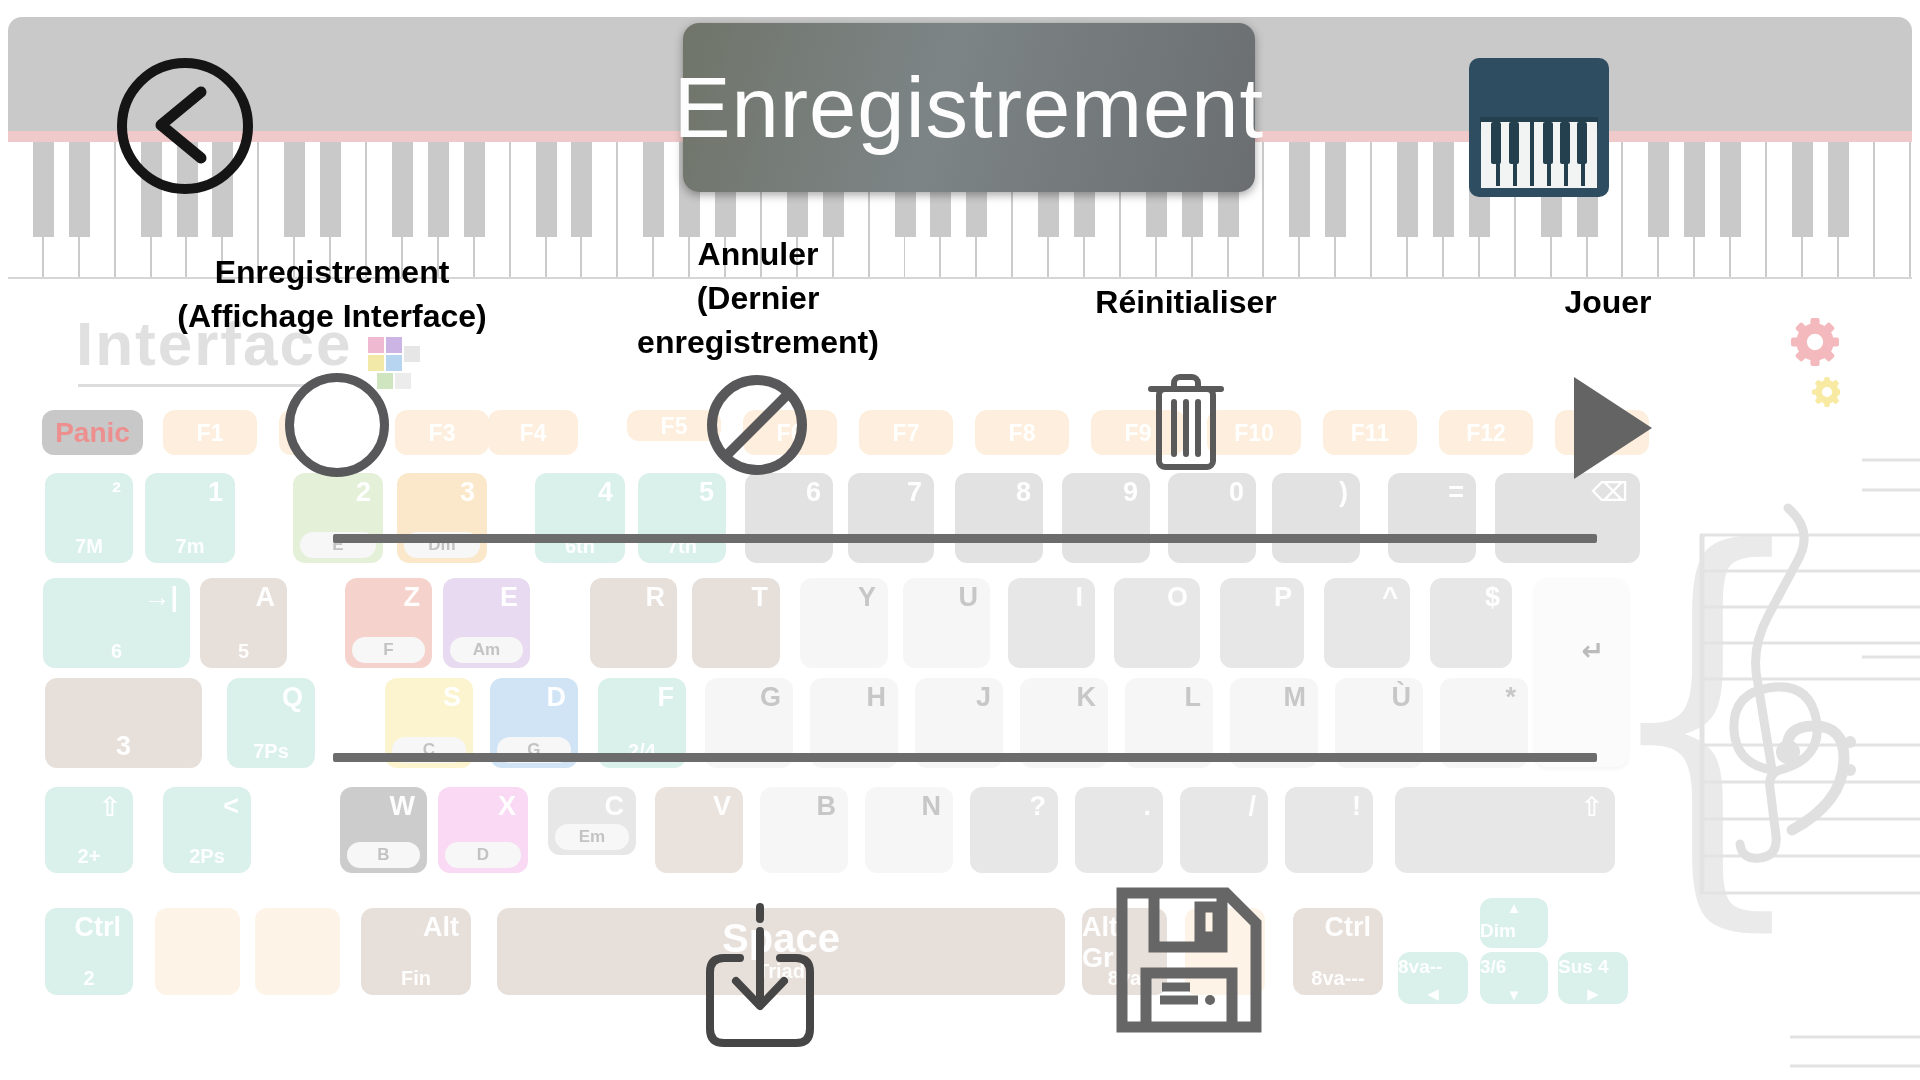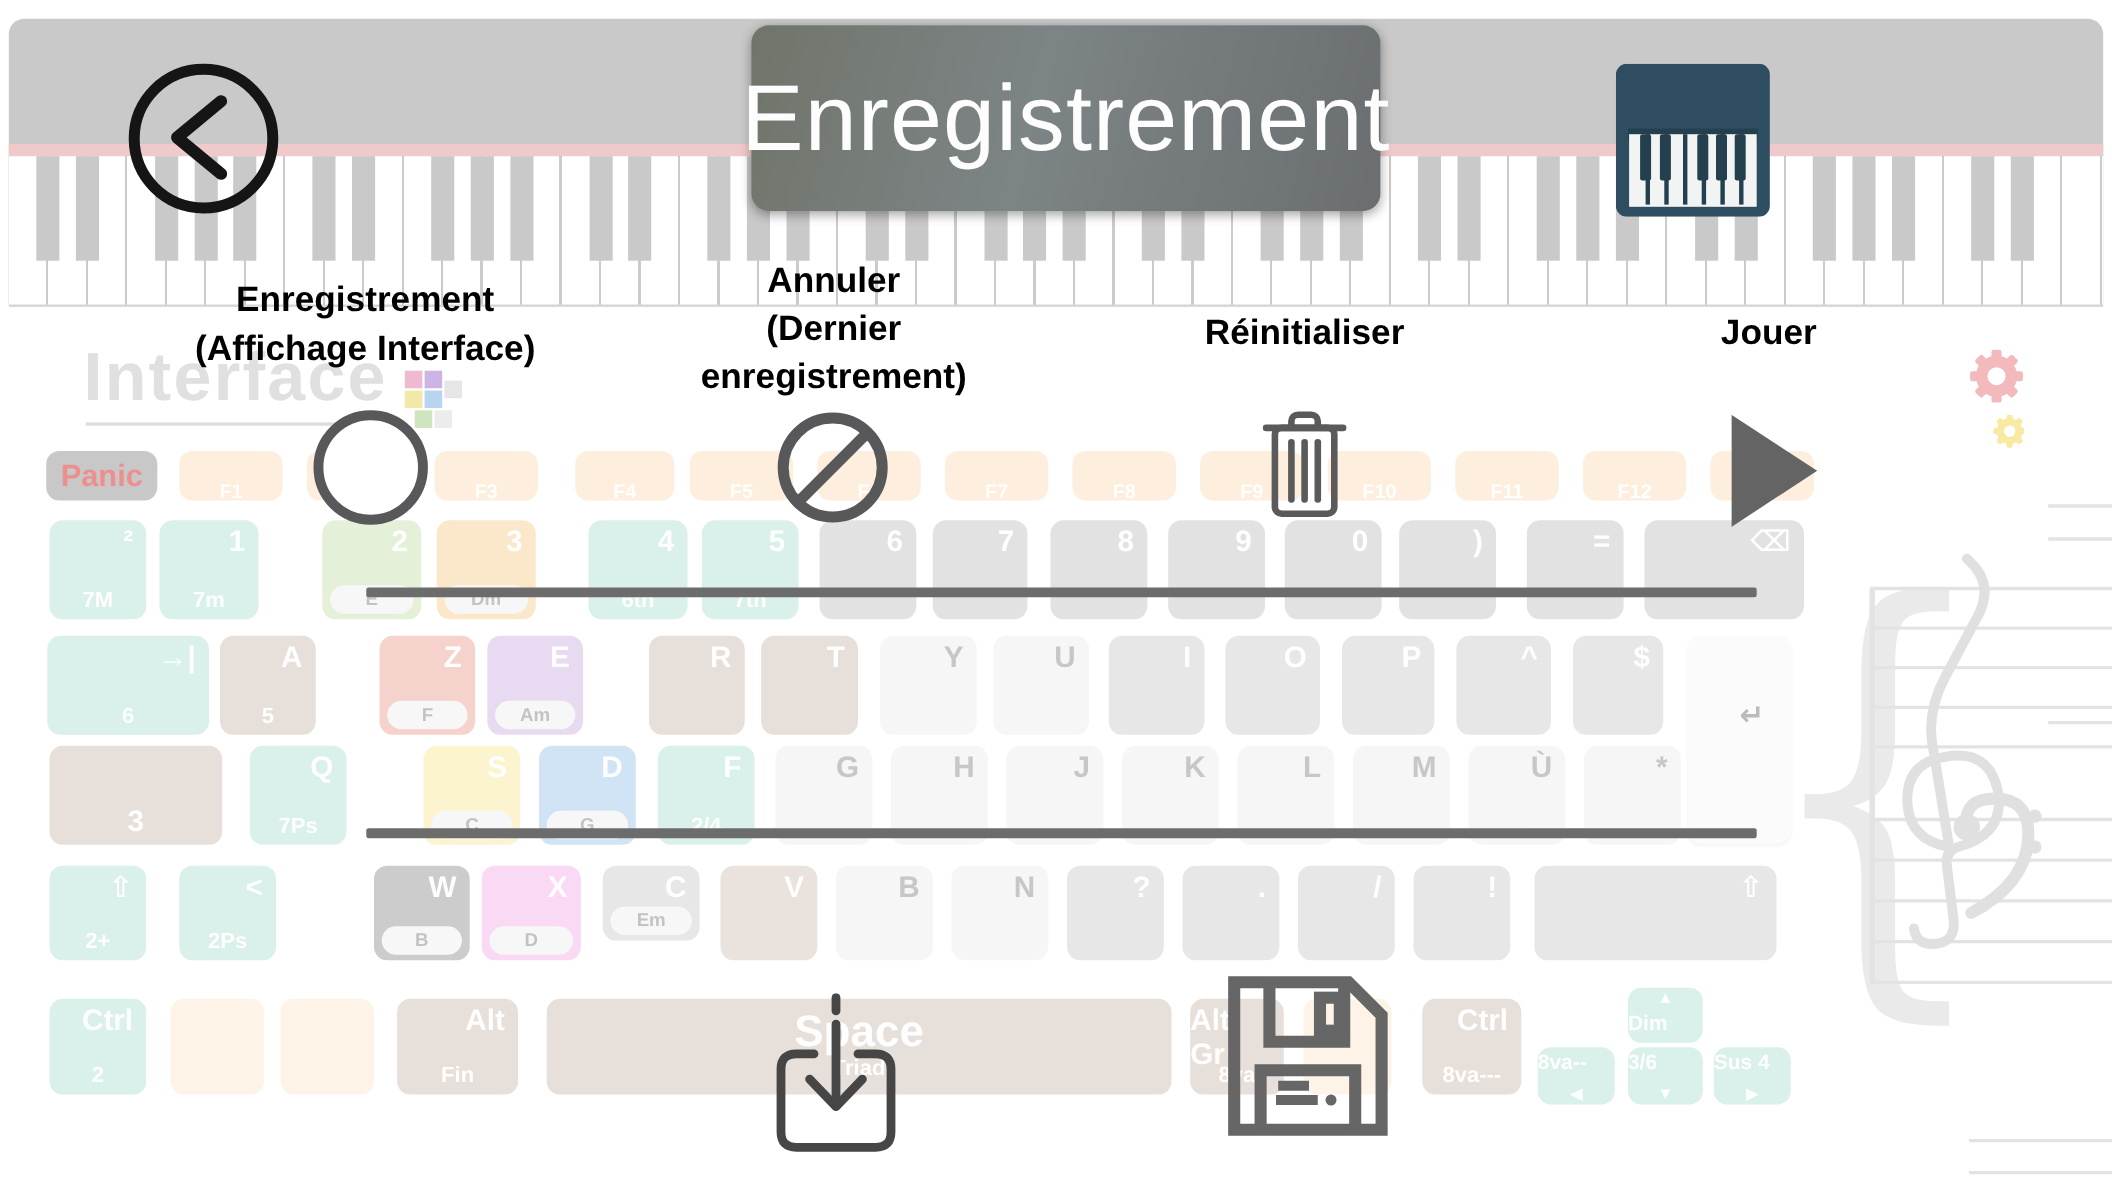--- a/index.html
+++ b/index.html
@@ -9,21 +9,21 @@
   .bgkey{position:absolute;border-radius:12px;}
   .k-t{background:#daf0eb}.k-g{background:#e5f0d9}.k-o{background:#fbe8ca}
   .k-pe{background:#fdeedd}.k-pe2{background:#fdf3e7}.k-bg{background:#e7dfda}
   .k-bg2{background:#e9e2dd}.k-y{background:#fcf4cf}.k-bl{background:#d0e4f5}
   .k-pk{background:#f9d9f3}.k-w{background:#f6f6f6}.k-wh{background:#fbfbfb;box-shadow:0 2px 4px rgba(0,0,0,.05)}
   .k-gr{background:#e2e2e2}.k-gr2{background:#e7e7e7}.k-dgr{background:#cccccc}.k-panic{background:#c8c8c8}
   .klabel{position:absolute;top:4px;right:12px;font-size:27px;font-weight:bold;color:rgba(255,255,255,.96);}
   .k-w .klabel,.k-wh .klabel{color:#c7c7c7}
   .klabel.c{top:50%;left:0;right:0;transform:translateY(-50%);text-align:center;}
   .klabel.bc{top:auto;bottom:6px;left:0;right:0;text-align:center;}
-  .klabel.fk{font-size:18px;margin-top:14px;}
+  .klabel.fk{font-size:23px;}
   .k-panic .klabel{color:#ee8f8f;font-size:28px;}
   .klabel.space{top:8px;left:0;right:0;text-align:center;font-size:40px;}
   .ksub{position:absolute;bottom:5px;left:0;right:0;text-align:center;
         color:rgba(255,255,255,.95);font-size:20px;font-weight:bold;}
   .kpill{position:absolute;bottom:5px;left:8%;width:84%;height:26px;background:#f7f7f7;
          border-radius:13px;color:#c3c3c3;font-size:17px;text-align:center;line-height:26px;font-weight:bold;}
   .karw{position:absolute;left:0;right:0;text-align:center;color:rgba(255,255,255,.95);font-size:15px;}
   .klab2{position:absolute;left:0;right:0;text-align:left;color:rgba(255,255,255,.95);
          font-size:19px;font-weight:bold;}
   
@@ -68,24 +68,24 @@
       </div>
       <div class="bgkey k-pe" style="left: 163px; top: 410px; width: 94px; height: 45px;">
         <div class="klabel c fk">F1</div>
       </div>
       <div class="bgkey k-pe" style="left: 279px; top: 410px; width: 94px; height: 45px;">
         <div class="klabel c fk">F2</div>
       </div>
       <div class="bgkey k-pe" style="left: 395px; top: 410px; width: 94px; height: 45px;">
         <div class="klabel c fk">F3</div>
       </div>
-      <div class="bgkey k-pe" style="left: 523px; top: 410px; width: 90px; height: 45px;">
+      <div class="bgkey k-pe" style="left: 488px; top: 410px; width: 90px; height: 45px;">
         <div class="klabel c fk">F4</div>
       </div>
-      <div class="bgkey k-pe" style="left: 627px; top: 410px; width: 94px; height: 45px;">
+      <div class="bgkey k-pe" style="left: 627px; top: 410px; width: 94px; height: 31px;">
         <div class="klabel c fk">F5</div>
       </div>
       <div class="bgkey k-pe" style="left: 743px; top: 410px; width: 94px; height: 45px;">
         <div class="klabel c fk">F6</div>
       </div>
       <div class="bgkey k-pe" style="left: 859px; top: 410px; width: 94px; height: 45px;">
         <div class="klabel c fk">F7</div>
       </div>
       <div class="bgkey k-pe" style="left: 975px; top: 410px; width: 94px; height: 45px;">
         <div class="klabel c fk">F8</div>

